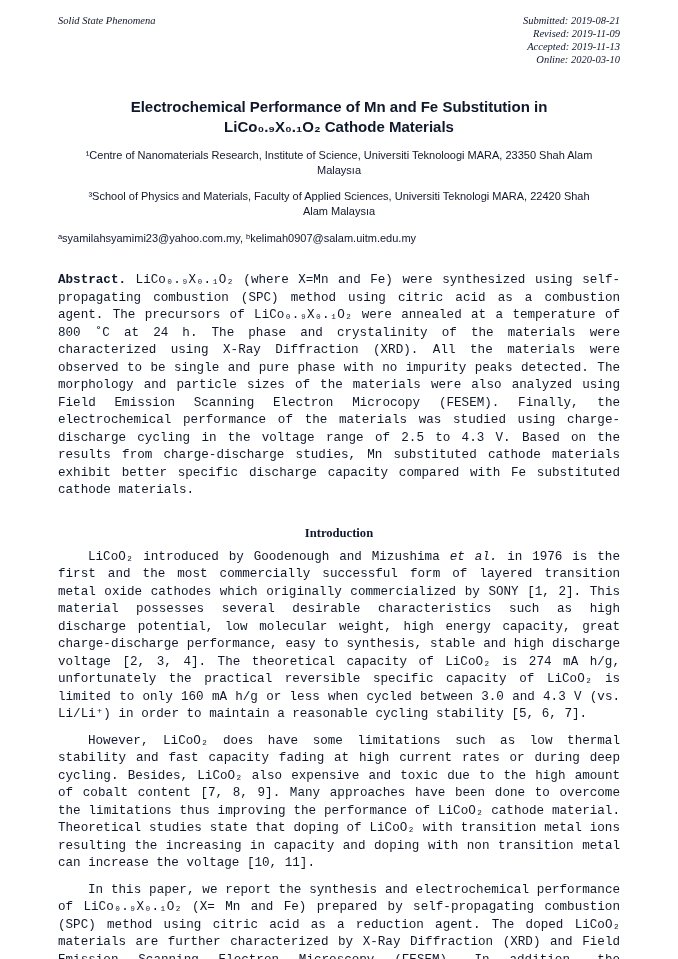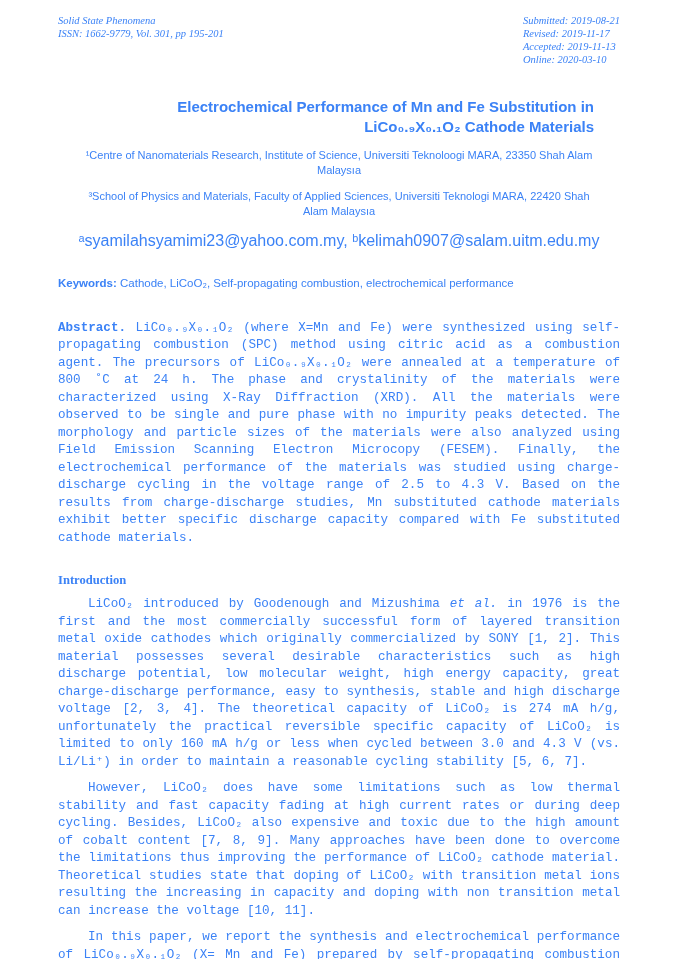--- a/index.html
+++ b/index.html
@@ -2,40 +2,40 @@
 <html><head>
 <meta charset="utf-8">
 <style>
   * { margin: 0; padding: 0; box-sizing: border-box; }
   html, body { background: #e8e8e8; }
   .page {
     width: 678px;
     height: 959px;
     margin: 0 auto;
     background: #ffffff;
-    color: #3b82f6;
+    color: #0f172a;
     padding: 14px 58px 0 58px;
     font-family: "Liberation Serif", serif;
     overflow: hidden;
   }
   
   .journal-header {
     display: flex;
     justify-content: space-between;
     font-style: italic;
     font-size: 10.5px;
     line-height: 1.25;
     font-family: "Liberation Serif", serif;
   }
-  .header-right { }
+  .header-right { text-align: right; }
   
   .title {
     margin: 30px auto 0 auto;
     max-width: 510px;
-    text-align: right;
+    text-align: center;
     font-family: "Liberation Sans", sans-serif;
     font-weight: bold;
     font-size: 15px;
     line-height: 1.35;
   }
   .authors {
     margin: 13px auto 0 auto;
     max-width: 470px;
     text-align: center;
     font-family: "Liberation Sans", sans-serif;
@@ -45,23 +45,22 @@
   .affiliation {
     margin: 11px auto 0 auto;
     max-width: 520px;
     text-align: center;
     font-family: "Liberation Sans", sans-serif;
     font-size: 11px;
     line-height: 1.35;
   }
   .emails {
     margin: 14px auto 0 auto;
-    text-align: center;
     font-family: "Liberation Sans", sans-serif;
-    font-size: 16px;
+    font-size: 11px;
   }
   .keywords {
     margin-top: 26px;
     font-family: "Liberation Sans", sans-serif;
     font-size: 11.5px;
     line-height: 1.35;
   }
   .bold { font-weight: bold; }
   .italic { font-style: italic; }
   .body-text {
@@ -69,51 +68,50 @@
     font-size: 12.6px;
     line-height: 1.39;
     text-align: justify;
   }
   .abstract { margin-top: 28px; }
   .section-heading {
     margin-top: 26px;
     font-family: "Liberation Serif", serif;
     font-weight: bold;
     font-size: 12.6px;
+    text-align: center;
   }
   .para { margin-top: 9px; text-indent: 30px; }
   .para.first { margin-top: 8px; }
 </style>
 </head>
 <body>
 
 <div class="page">
 
   <header class="journal-header">
     <div class="header-left">
       <div>Solid State Phenomena</div>
-      <div>ISSN: 1662-9779, Vol. 301, pp 195-201</div>
     </div>
     <div class="header-right">
       <div>Submitted: 2019-08-21</div>
-      <div>Revised: 2019-11-17</div>
+      <div>Revised: 2019-11-09</div>
       <div>Accepted: 2019-11-13</div>
       <div>Online: 2020-03-10</div>
     </div>
   </header>
 
   <h1 class="title">Electrochemical Performance of Mn and Fe Substitution in LiCo₀.₉X₀.₁O₂ Cathode Materials</h1>
 
 
   <p class="affiliation">¹Centre of Nanomaterials Research, Institute of Science, Universiti Teknoloogi MARA, 23350 Shah Alam Malaysıa</p>
   <p class="affiliation">³School of Physics and Materials, Faculty of Applied Sciences, Universiti Teknologi MARA, 22420 Shah Alam Malaysıa</p>
 
   <p class="emails">ᵃsyamilahsyamimi23@yahoo.com.my, ᵇkelimah0907@salam.uitm.edu.my</p>
 
-  <p class="keywords"><span class="bold">Keywords:</span><span> Cathode, LiCoO₂, Self-propagating combustion, electrochemical performance</span></p>
 
   <p class="body-text abstract"><span class="bold">Abstract.</span><span> LiCo₀.₉X₀.₁O₂ (where X=Mn and Fe) were synthesized using self-propagating combustion (SPC) method using citric acid as a combustion agent. The precursors of LiCo₀.₉X₀.₁O₂ were annealed at a temperature of 800 ˚C at 24 h. The phase and crystalinity of the materials were characterized using X-Ray Diffraction (XRD). All the materials were observed to be single and pure phase with no impurity peaks detected. The morphology and particle sizes of the materials were also analyzed using Field Emission Scanning Electron Microcopy (FESEM). Finally, the electrochemical performance of the materials was studied using charge-discharge cycling in the voltage range of 2.5 to 4.3 V. Based on the results from charge-discharge studies, Mn substituted cathode materials exhibit better specific discharge capacity compared with Fe substituted cathode materials.</span></p>
 
   <h2 class="section-heading">Introduction</h2>
 
   <p class="body-text para first"><span>LiCoO₂ introduced by Goodenough and Mizushima </span><span class="italic">et al.</span><span> in 1976 is the first and the most commercially successful form of layered transition metal oxide cathodes which originally commercialized by SONY [1, 2]. This material possesses several desirable characteristics such as high discharge potential, low molecular weight, high energy capacity, great charge-discharge performance, easy to synthesis, stable and high discharge voltage [2, 3, 4]. The theoretical capacity of LiCoO₂ is 274 mA h/g, unfortunately the practical reversible specific capacity of LiCoO₂ is limited to only 160 mA h/g or less when cycled between 3.0 and 4.3 V (vs. Li/Li⁺) in order to maintain a reasonable cycling stability [5, 6, 7].</span></p>
 
   <p class="body-text para">However, LiCoO₂ does have some limitations such as low thermal stability and fast capacity fading at high current rates or during deep cycling. Besides, LiCoO₂ also expensive and toxic due to the high amount of cobalt content [7, 8, 9]. Many approaches have been done to overcome the limitations thus improving the performance of LiCoO₂ cathode material. Theoretical studies state that doping of LiCoO₂ with transition metal ions resulting the increasing in capacity and doping with non transition metal can increase the voltage [10, 11].</p>
 
   <p class="body-text para">In this paper, we report the synthesis and electrochemical performance of LiCo₀.₉X₀.₁O₂ (X= Mn and Fe) prepared by self-propagating combustion (SPC) method using citric acid as a reduction agent. The doped LiCoO₂ materials are further characterized by X-Ray Diffraction (XRD) and Field Emission Scanning Electron Microscopy (FESEM). In addition, the electrochemical performance of LiCo₀.₉X₀.₁O₂ (X=Mn and Fe) cathode materials are studied.</p>

